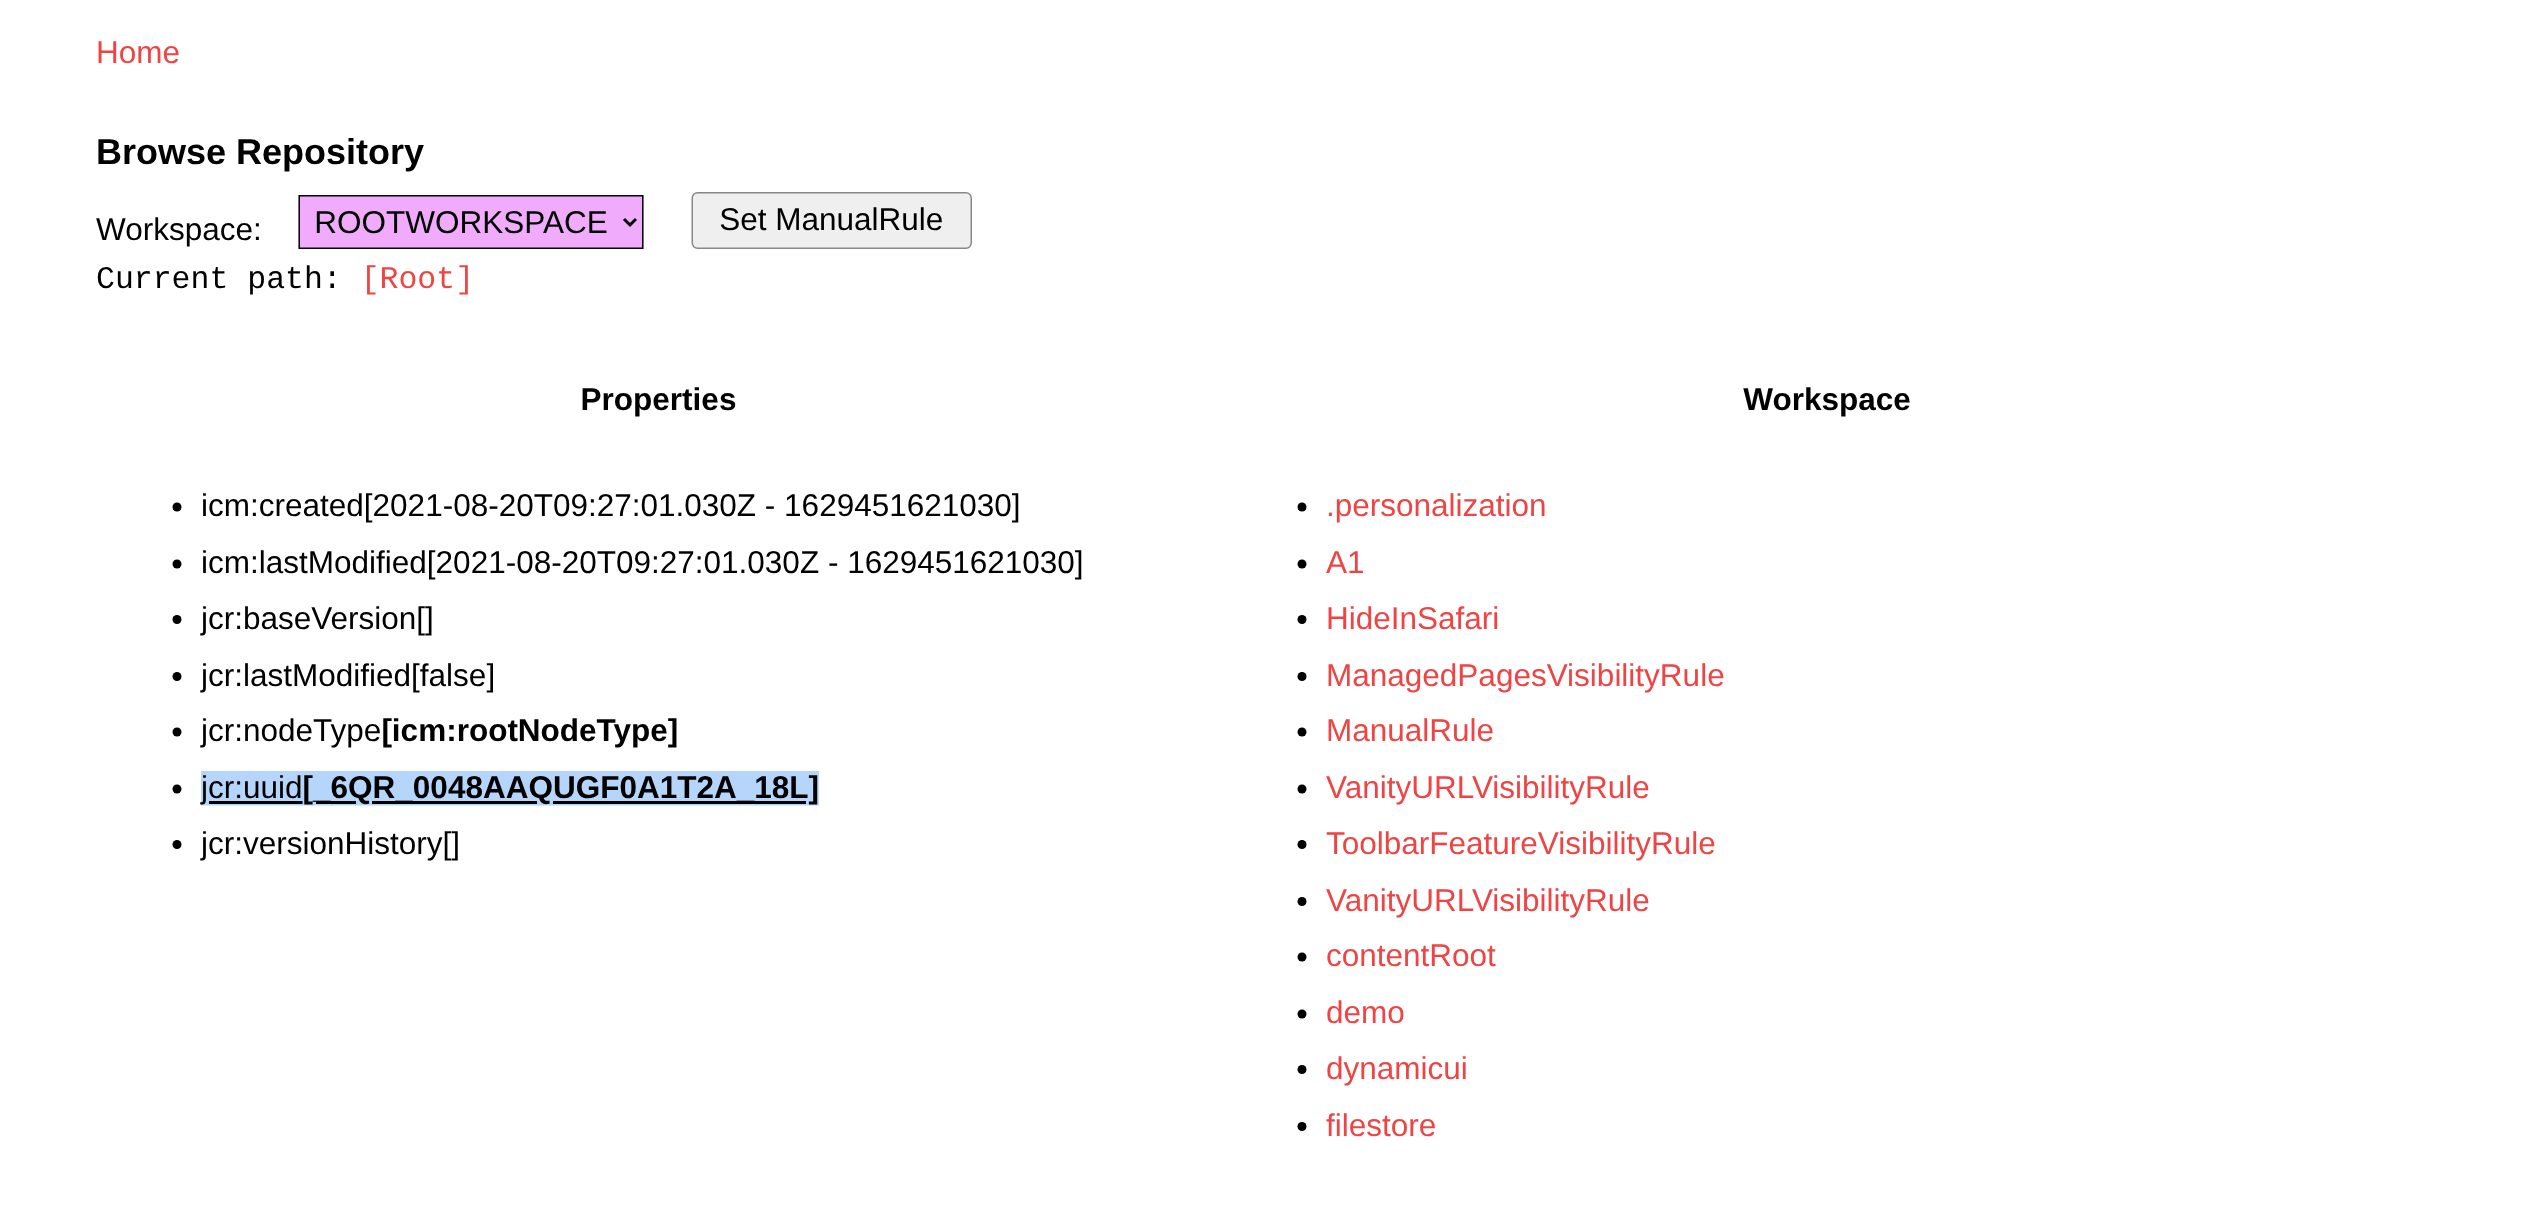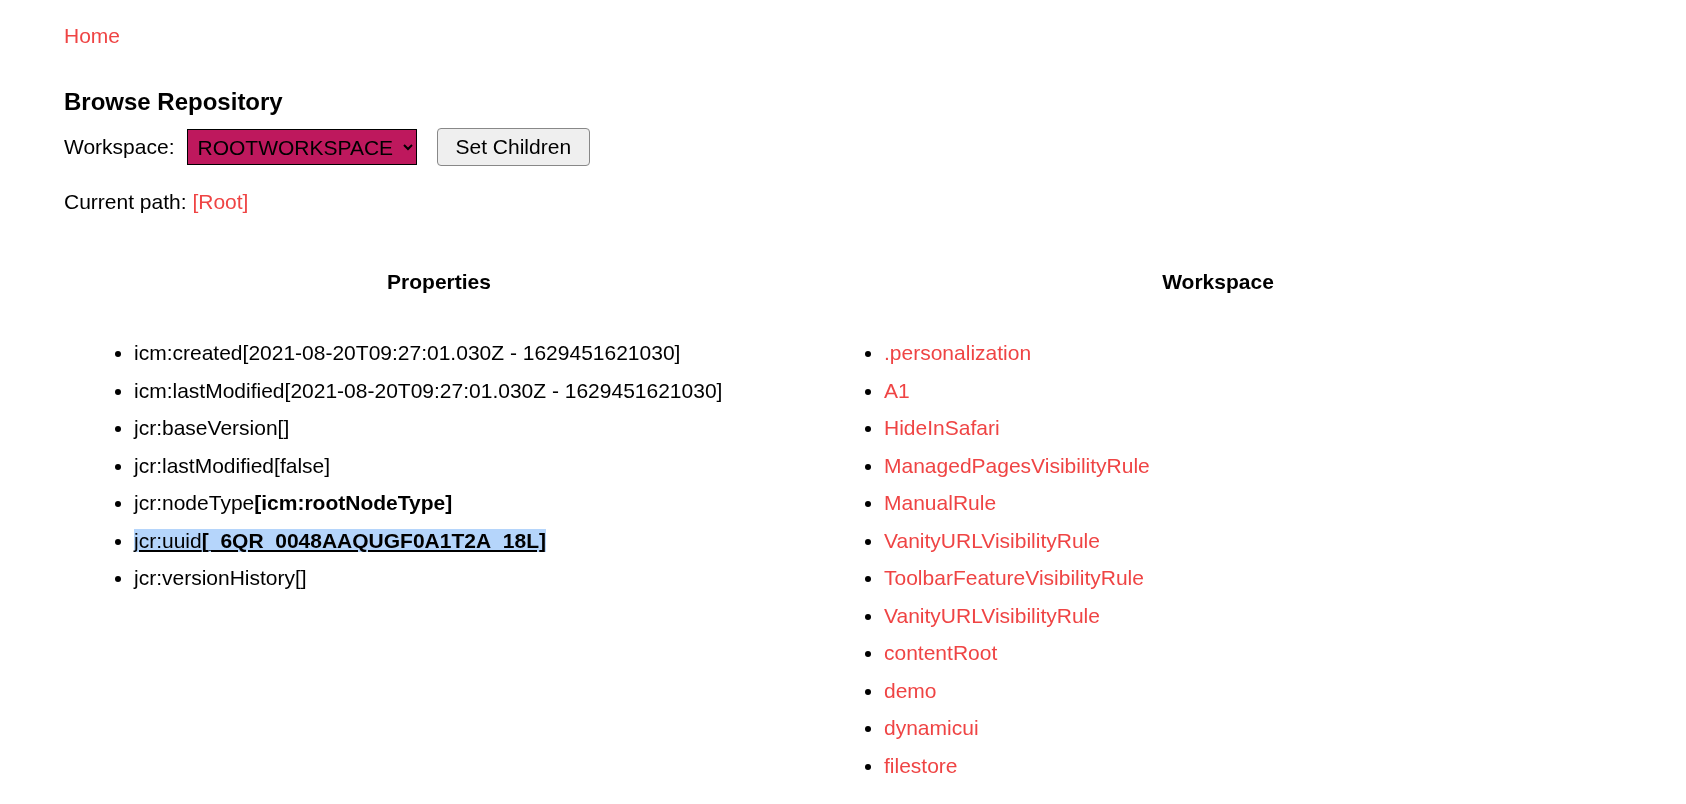--- a/index.html
+++ b/index.html
@@ -23,45 +23,46 @@
       display: inline-block;
       margin-bottom: 40px;
     }
     h2.page-title {
       font-size: 24px;
       font-weight: bold;
       margin: 0 0 12px 0;
     }
     .workspace-row {
       display: flex;
-      align-items: center;
-      gap: 12px;
-      margin-bottom: 24px;
+      align-items: flex-end;
+      gap: 24px;
+      margin-bottom: 10px;
     }
     .workspace-label {
       font-weight: normal;
     }
     select {
       font-size: 21px;
       padding: 4px 6px;
       border: 1px solid #000;
-      background: #be185d;
+      background: #f0abfc;
       height: 36px;
     }
     button.set-ws {
       font-size: 21px;
       padding: 6px 18px;
       background: #efefef;
       border: 1px solid #888;
       border-radius: 4px;
       cursor: pointer;
       margin-left: 8px;
     }
     .current-path {
       margin-bottom: 36px;
+      font-family: Liberation Mono, monospace;
     }
     .columns {
       display: flex;
     }
     .col-properties {
       width: 750px;
     }
     .col-children {
       flex: 1;
     }
@@ -98,21 +99,21 @@
 
 <a class="home-link link">Home</a>
 
 <h2 class="page-title">Browse Repository</h2>
 
 <div class="workspace-row">
   <span class="workspace-label">Workspace:</span>
   <select>
     <option>ROOTWORKSPACE</option>
   </select>
-  <button class="set-ws">Set Children</button>
+  <button class="set-ws">Set ManualRule</button>
 </div>
 
 <div class="current-path">
   <span>Current path: </span><a class="link">[Root]</a>
 </div>
 
 <div class="columns">
 
   <div class="col-properties">
     <div class="col-heading">Properties</div>

